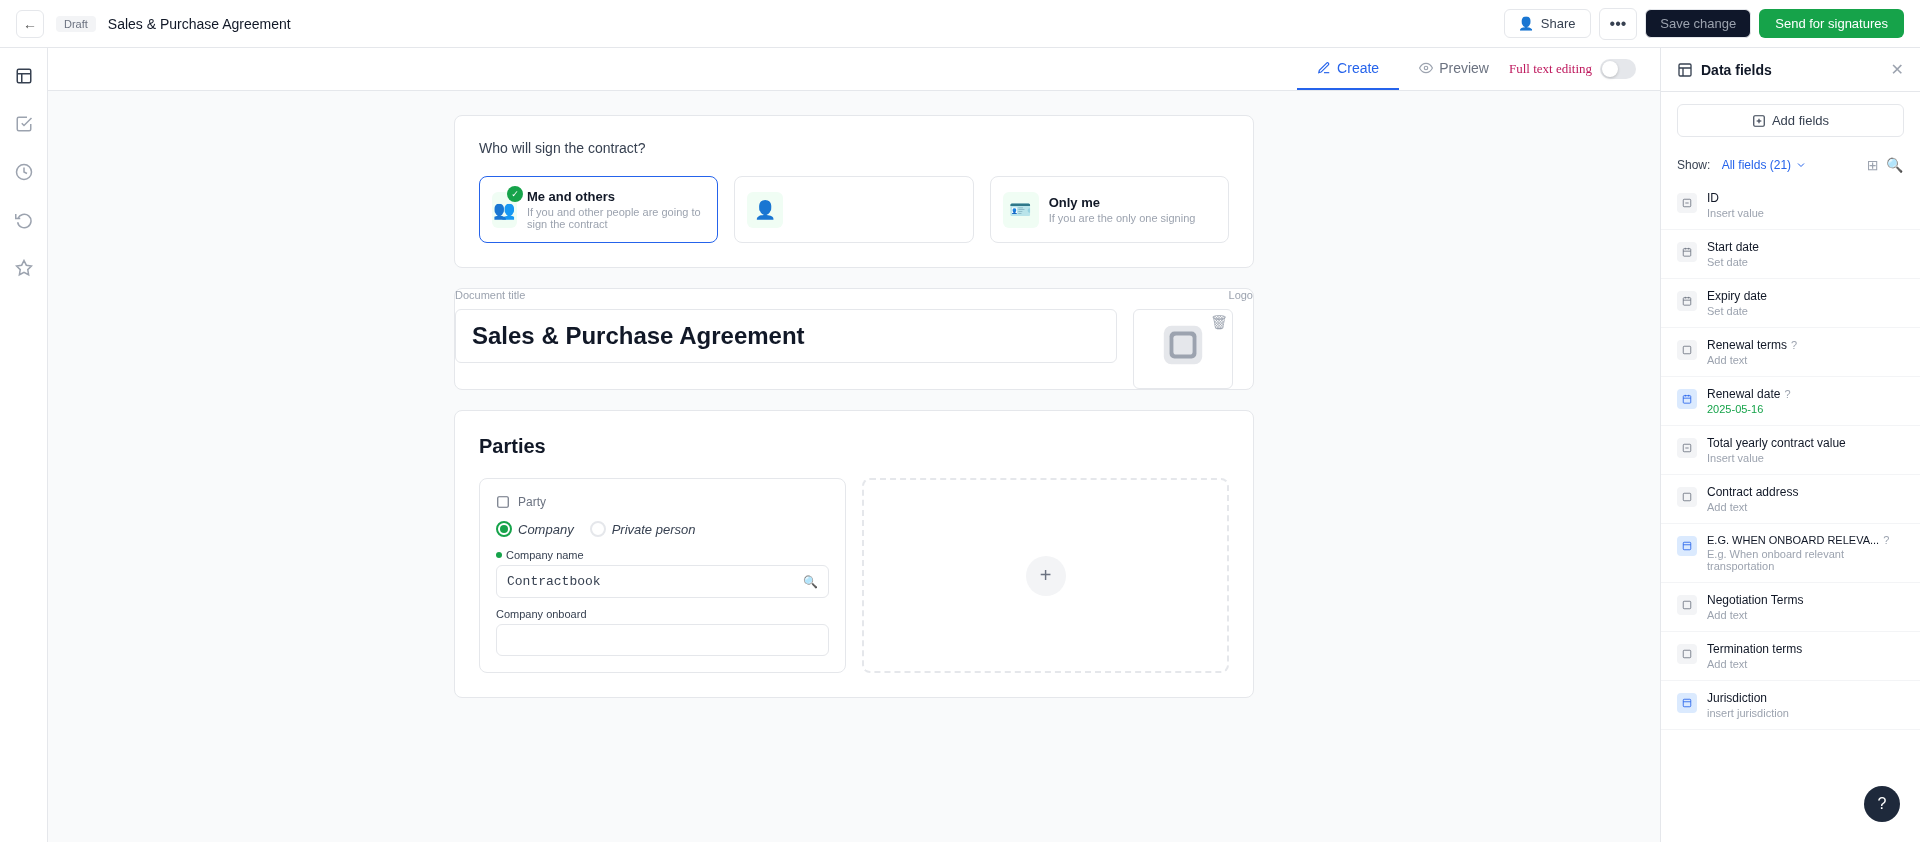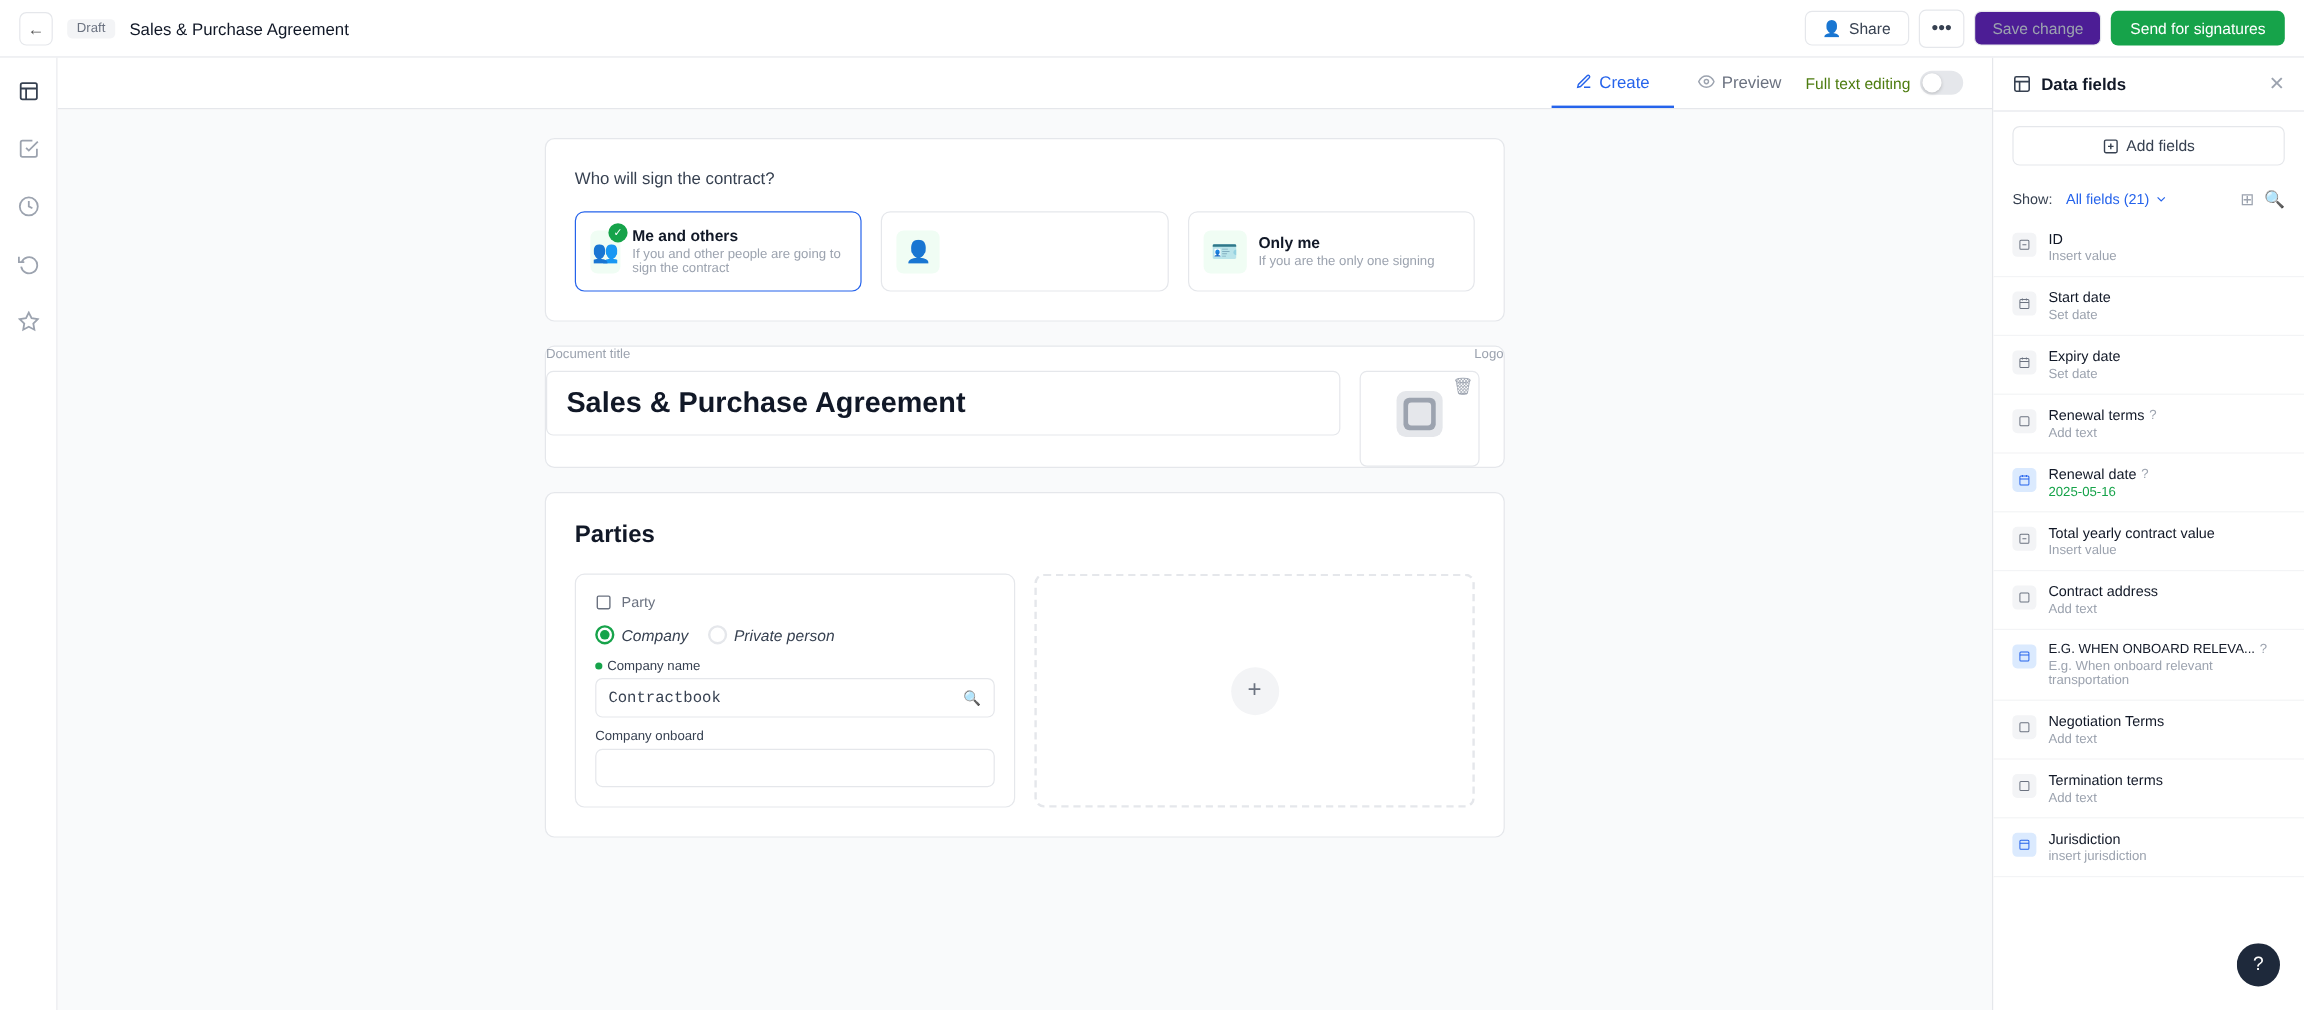--- a/index.html
+++ b/index.html
@@ -10,39 +10,39 @@
       display: flex; align-items: center; background: #fff;
       padding: 0 16px; height: 48px; border-bottom: 1px solid #e5e7eb;
       flex-shrink: 0; gap: 12px;
     }
     .topbar-back { width: 28px; height: 28px; border: 1px solid #e5e7eb; border-radius: 6px; display: flex; align-items: center; justify-content: center; cursor: pointer; color: #555; font-size: 14px; }
     .topbar-badge { font-size: 11px; color: #6b7280; background: #f3f4f6; border-radius: 4px; padding: 2px 8px; }
     .topbar-title { font-size: 14px; font-weight: 500; color: #111827; flex: 1; }
     .topbar-actions { display: flex; align-items: center; gap: 8px; }
     .btn-share { display: flex; align-items: center; gap: 6px; border: 1px solid #e5e7eb; border-radius: 6px; padding: 6px 14px; background: #fff; cursor: pointer; font-size: 13px; color: #374151; }
     .btn-dots { border: 1px solid #e5e7eb; border-radius: 6px; padding: 6px 10px; background: #fff; cursor: pointer; color: #374151; font-size: 16px; }
-    .btn-save { border: 1px solid #e5e7eb; border-radius: 6px; padding: 6px 14px; background: #4c1d95; cursor: pointer; font-size: 13px; color: #9ca3af; }
+    .btn-save { border: 1px solid #e5e7eb; border-radius: 6px; padding: 6px 14px; background: #0f172a; cursor: pointer; font-size: 13px; color: #9ca3af; }
     .btn-send { background: #16a34a; color: #fff; border: none; border-radius: 6px; padding: 7px 16px; cursor: pointer; font-size: 13px; font-weight: 500; }
 
     
     .main-layout { display: flex; flex: 1; overflow: hidden; }
 
     
     .left-sidebar { width: 48px; background: #fff; border-right: 1px solid #e5e7eb; display: flex; flex-direction: column; align-items: center; padding: 12px 0; gap: 16px; flex-shrink: 0; }
     .sidebar-icon { width: 32px; height: 32px; display: flex; align-items: center; justify-content: center; border-radius: 6px; cursor: pointer; color: #9ca3af; font-size: 16px; }
     .sidebar-icon.active { color: #374151; }
 
     
     .center { flex: 1; overflow-y: auto; background: #f9fafb; display: flex; flex-direction: column; align-items: center; }
 
     
     .tab-bar { width: 100%; background: #fff; border-bottom: 1px solid #e5e7eb; display: flex; align-items: center; justify-content: center; padding: 0; gap: 0; position: sticky; top: 0; z-index: 10; }
     .tab-item { display: flex; align-items: center; gap: 6px; padding: 12px 20px; font-size: 14px; color: #6b7280; cursor: pointer; border-bottom: 2px solid transparent; }
     .tab-item.active { color: #2563eb; border-bottom: 2px solid #2563eb; }
-    .tab-editing { display: flex; align-items: center; gap: 8px; margin-left: auto; padding-right: 24px; font-size: 13px; color: #4d7c0f; }
+    .tab-editing { display: flex; align-items: center; gap: 8px; margin-left: auto; padding-right: 24px; font-size: 13px; color: #be185d; font-family: Liberation Serif, serif; }
     .toggle { width: 36px; height: 20px; background: #e5e7eb; border-radius: 10px; position: relative; cursor: pointer; }
     .toggle-knob { width: 16px; height: 16px; background: #fff; border-radius: 50%; position: absolute; top: 2px; left: 2px; box-shadow: 0 1px 3px rgba(0,0,0,0.2); }
 
     
     .doc-area { width: 800px; padding: 24px 0 40px; }
 
     
     .sign-section { background: #fff; border-radius: 8px; padding: 24px; margin-bottom: 20px; border: 1px solid #e5e7eb; }
     .sign-question { font-size: 14px; color: #374151; margin-bottom: 20px; font-weight: 500; }
     .sign-options { display: flex; gap: 16px; }

